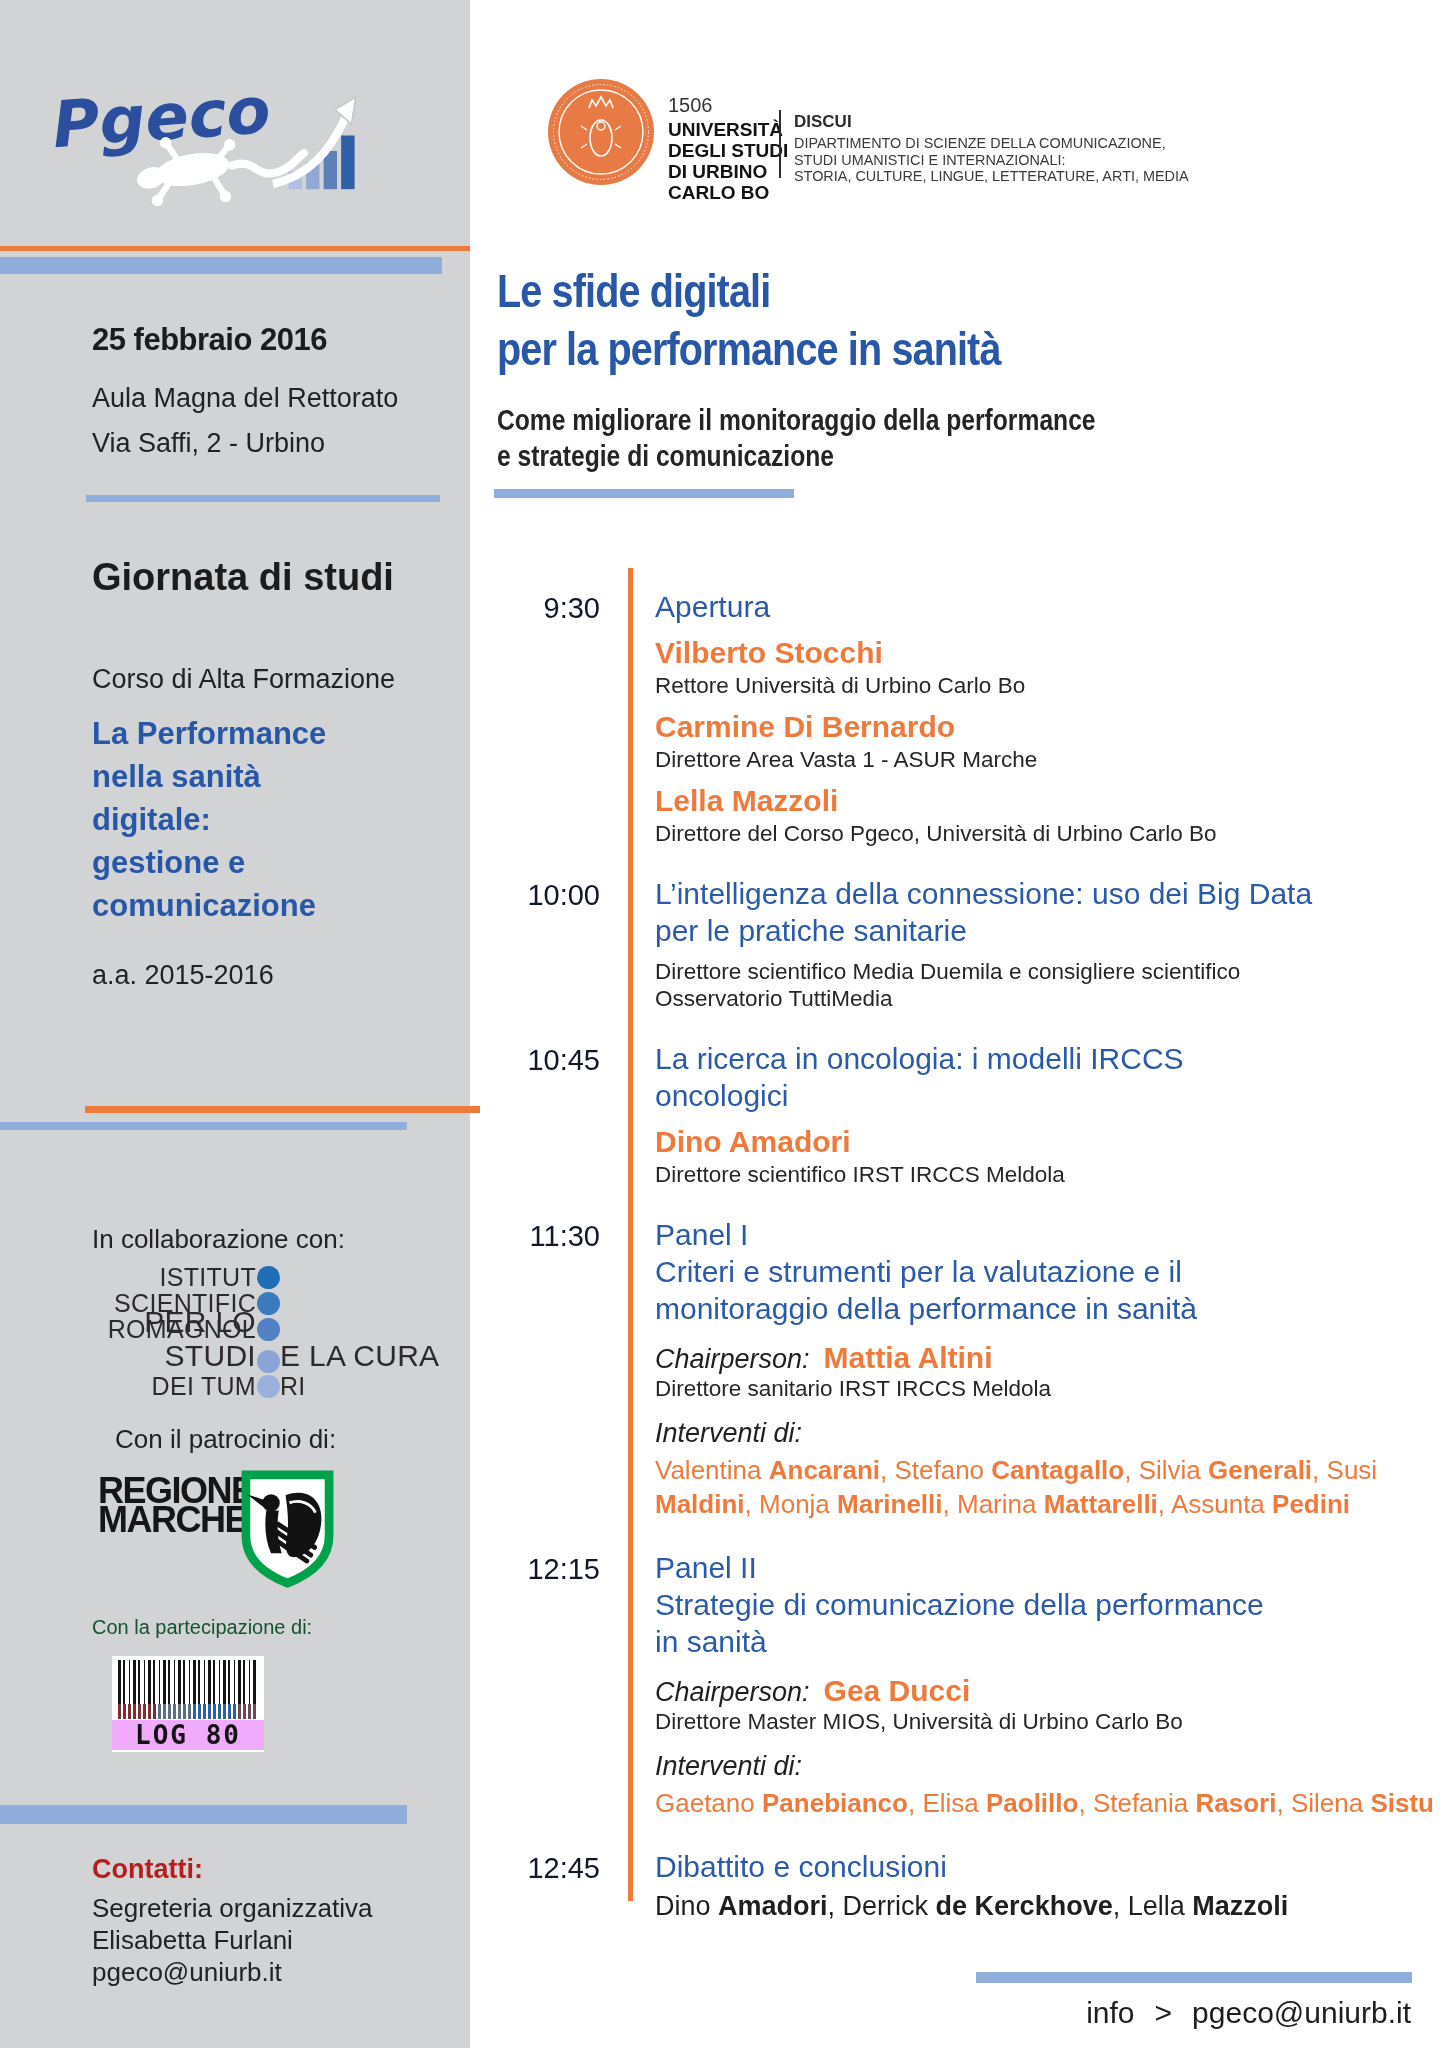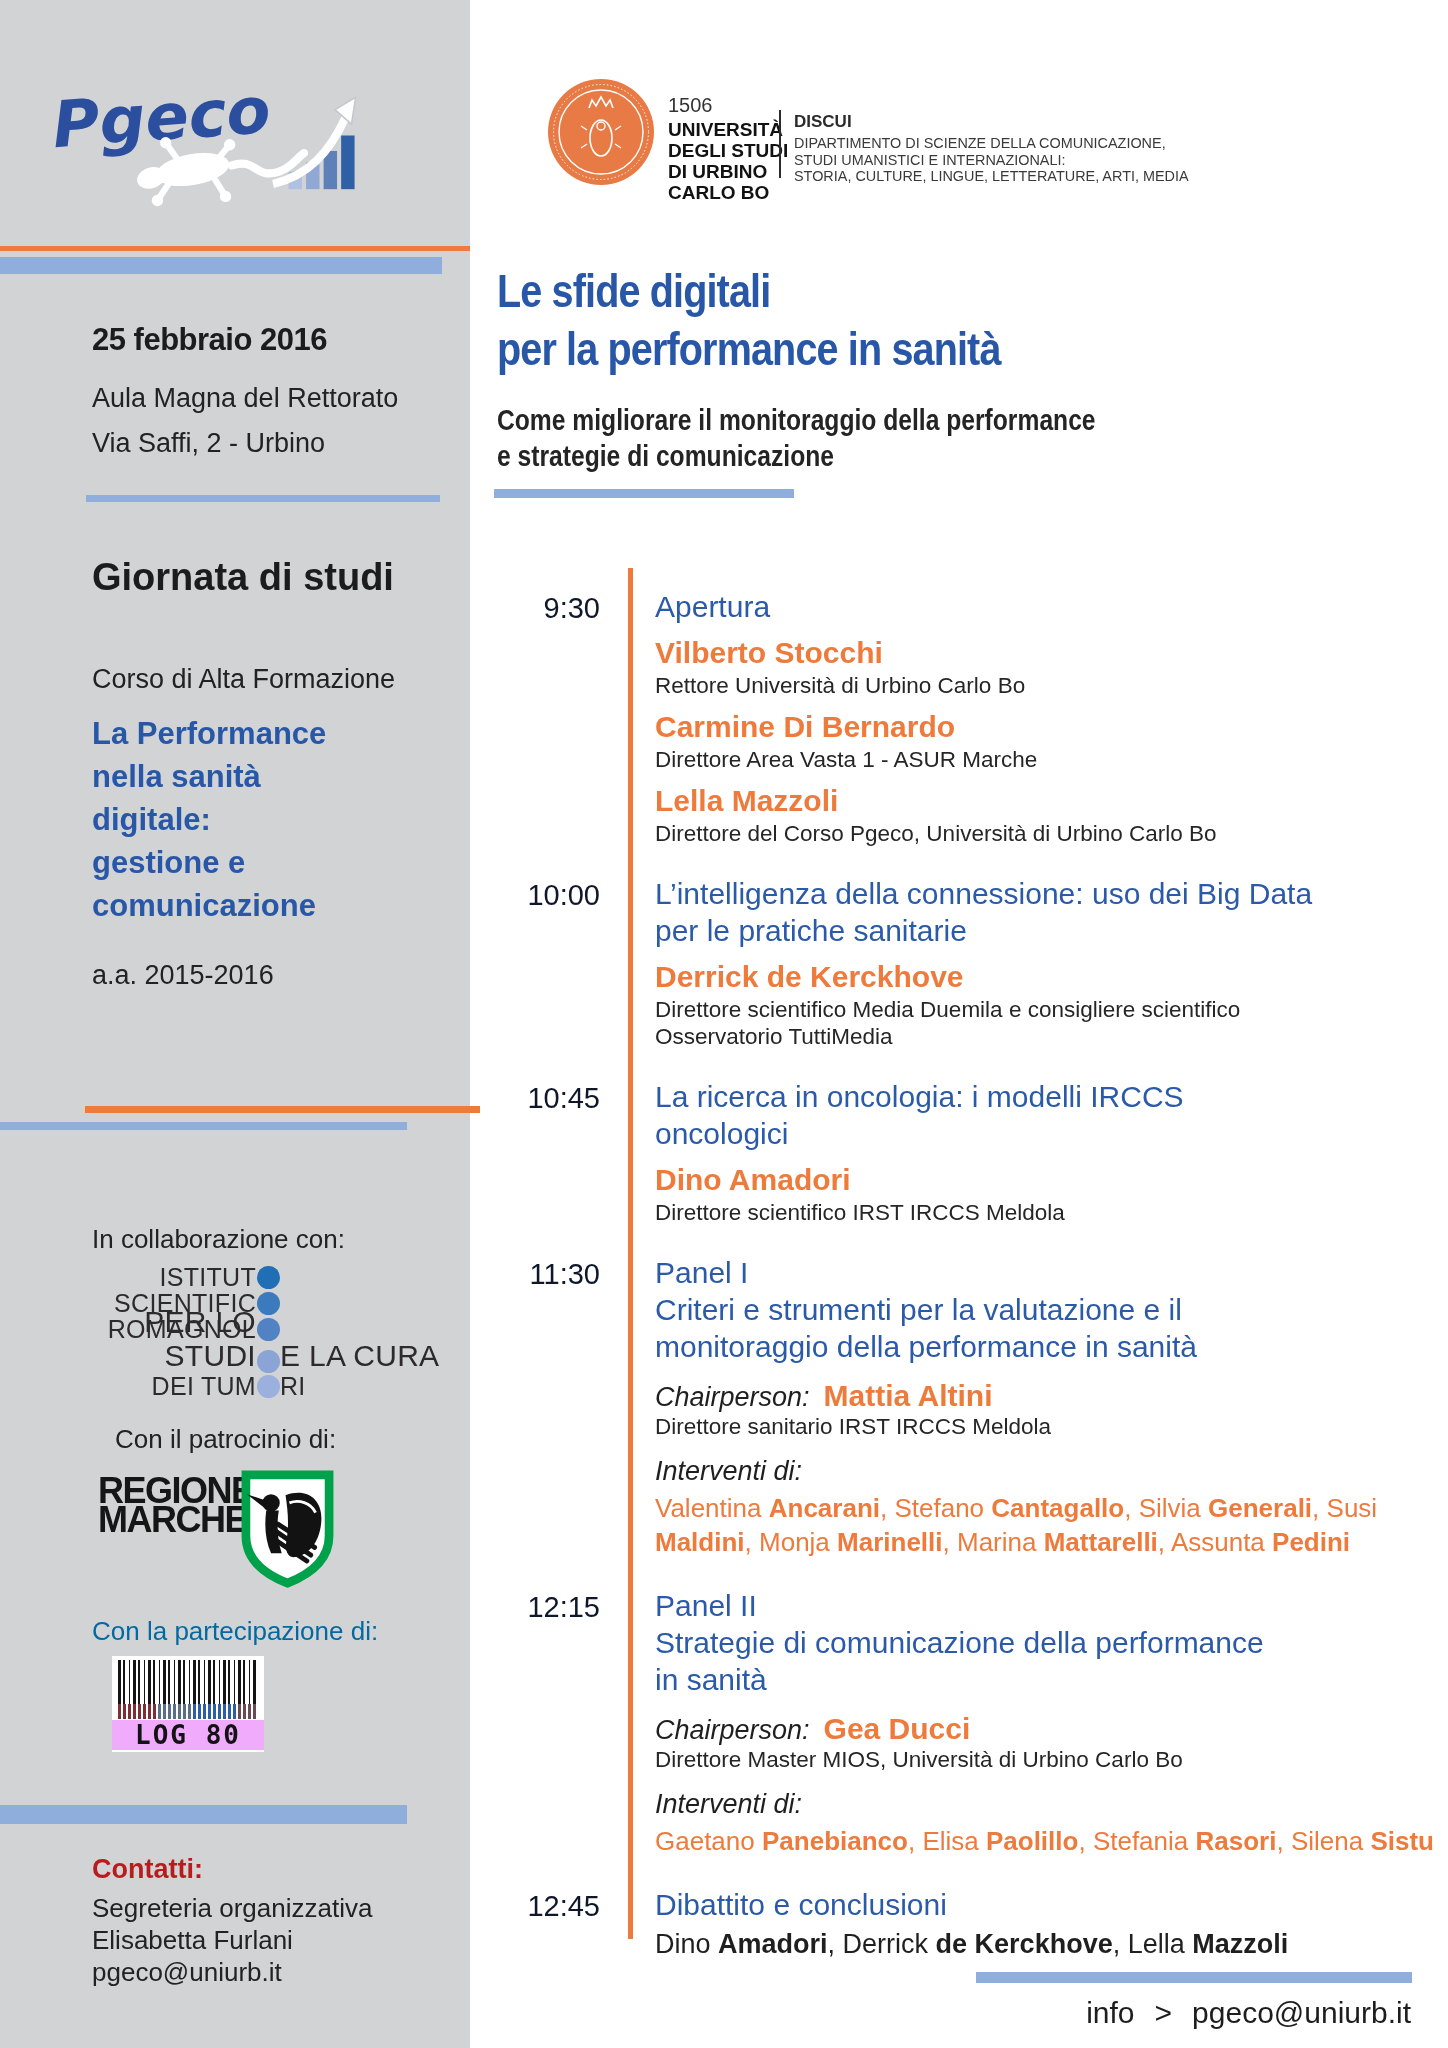--- a/index.html
+++ b/index.html
@@ -26,21 +26,21 @@
   .irst-row { display:flex; align-items:center; height:26px; font-size:25px; letter-spacing:0.3px; }
   .irst-row:nth-child(4) { height:31px; font-size:30px;align-items:flex-end; }
   .irst-left { width:160px; text-align:right; flex:none; }
   .irst-dot { width:23px; height:23px; border-radius:50%; margin-left:1px; flex:none; }
   .d1{background:#1F6EB6;} .d2{background:#3A7ABD;} .d3{background:#5182C4;} .d4{background:#8AA4D6;} .d5{background:#9CB0DD;}
   .irst-row:nth-child(4) .irst-right { }
   .patronage-label { position:absolute; left:92px; top:1424px; font-size:26px; color:#222;margin-left:23px; }
   .marche { position:absolute; left:98px; top:1462px; width:250px; height:130px; }
   .marche-text { position:absolute; left:0; top:14px; font-size:36px; font-weight:bold; letter-spacing:-1.5px; line-height:29px; color:#161616; }
   .marche-shield { position:absolute; left:141px; top:8px; width:97px; height:118px; }
-  .participation-label { position:absolute; left:92px; top:1616px; font-size:26px; color:#0369a1; }
+  .participation-label { position:absolute; left:92px; top:1616px; font-size:20px; color:#14532d; }
   .log80 { position:absolute; left:112px; top:1656px; width:152px; height:96px; background:#fff; }
   .log80-bars { position:absolute; left:6px; right:6px; top:4px; height:44px;
     background:repeating-linear-gradient(90deg,#141414 0 3px,#fff 3px 5px,#141414 5px 7px,#fff 7px 11px,#141414 11px 12px,#fff 12px 15px); }
   .log80-mid { position:absolute; left:6px; right:6px; top:48px; height:15px;
     background:linear-gradient(90deg,#7E2F36 0 28%,#5C6F86 28% 52%,#2E5FA5 52% 84%,#6B4A56 84% 100%); }
   .log80-mid::after { content:""; position:absolute; inset:0;
     background:repeating-linear-gradient(90deg,transparent 0 3px,#fff 3px 5px); }
   .log80-text { position:absolute; left:0; right:0; bottom:2px; height:30px; background:#f0abfc;
     font-family:"DejaVu Sans Mono", monospace; font-weight:bold; font-size:26px; letter-spacing:2px;
     text-align:center; color:#131313; }
@@ -264,21 +264,20 @@
         <div class="sp-name">Lella Mazzoli</div>
         <div class="sp-role">Direttore del Corso Pgeco, Università di Urbino Carlo Bo</div>
       </div>
     </section>
 
     <section class="session">
       <span class="s-time">10:00</span>
       <h3 class="s-title">L’intelligenza della connessione: uso dei Big Data
 per le pratiche sanitarie</h3>
       <div class="speaker">
-        <div class="sp-name">Derrick de Kerckhove</div>
         <div class="sp-role">Direttore scientifico Media Duemila e consigliere scientifico
 Osservatorio TuttiMedia</div>
       </div>
     </section>
 
     <section class="session">
       <span class="s-time">10:45</span>
       <h3 class="s-title">La ricerca in oncologia: i modelli IRCCS
 oncologici</h3>
       <div class="speaker">

